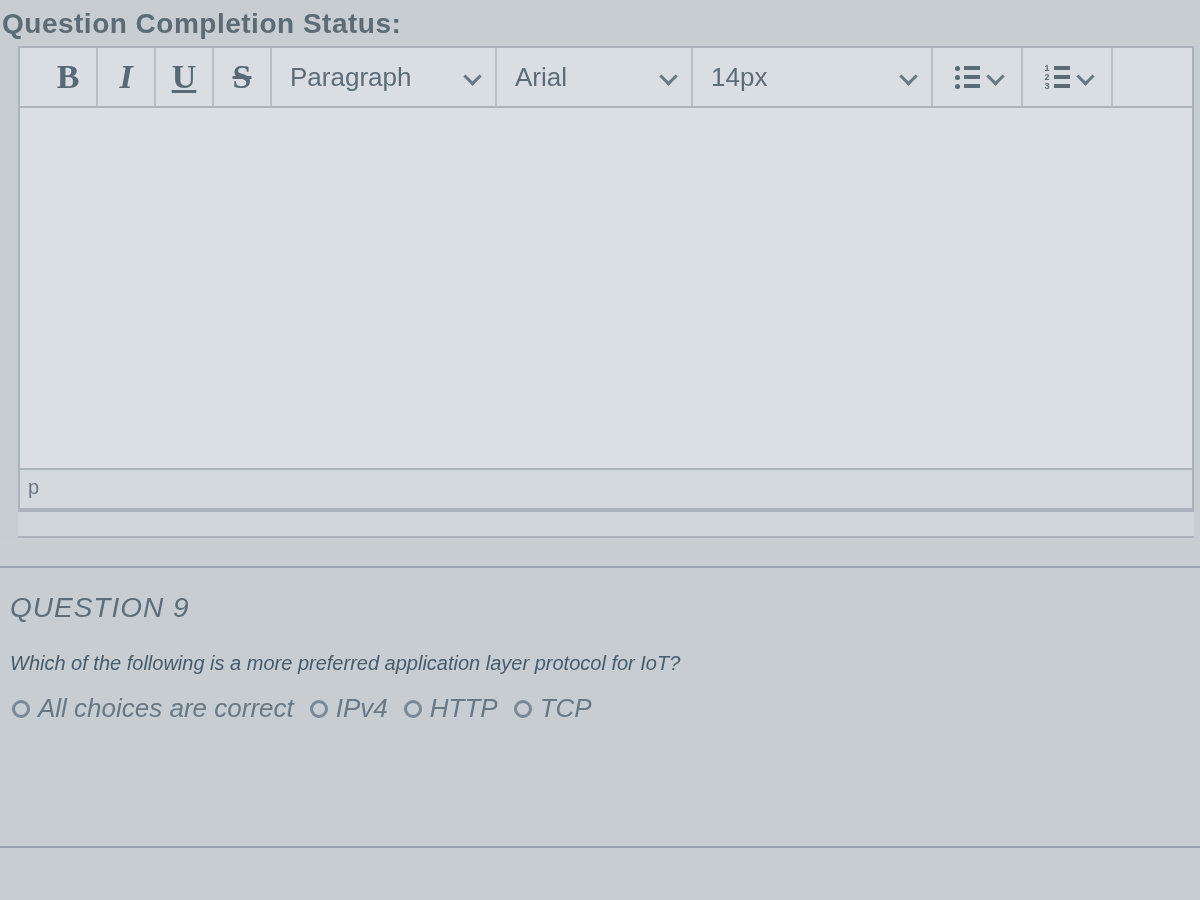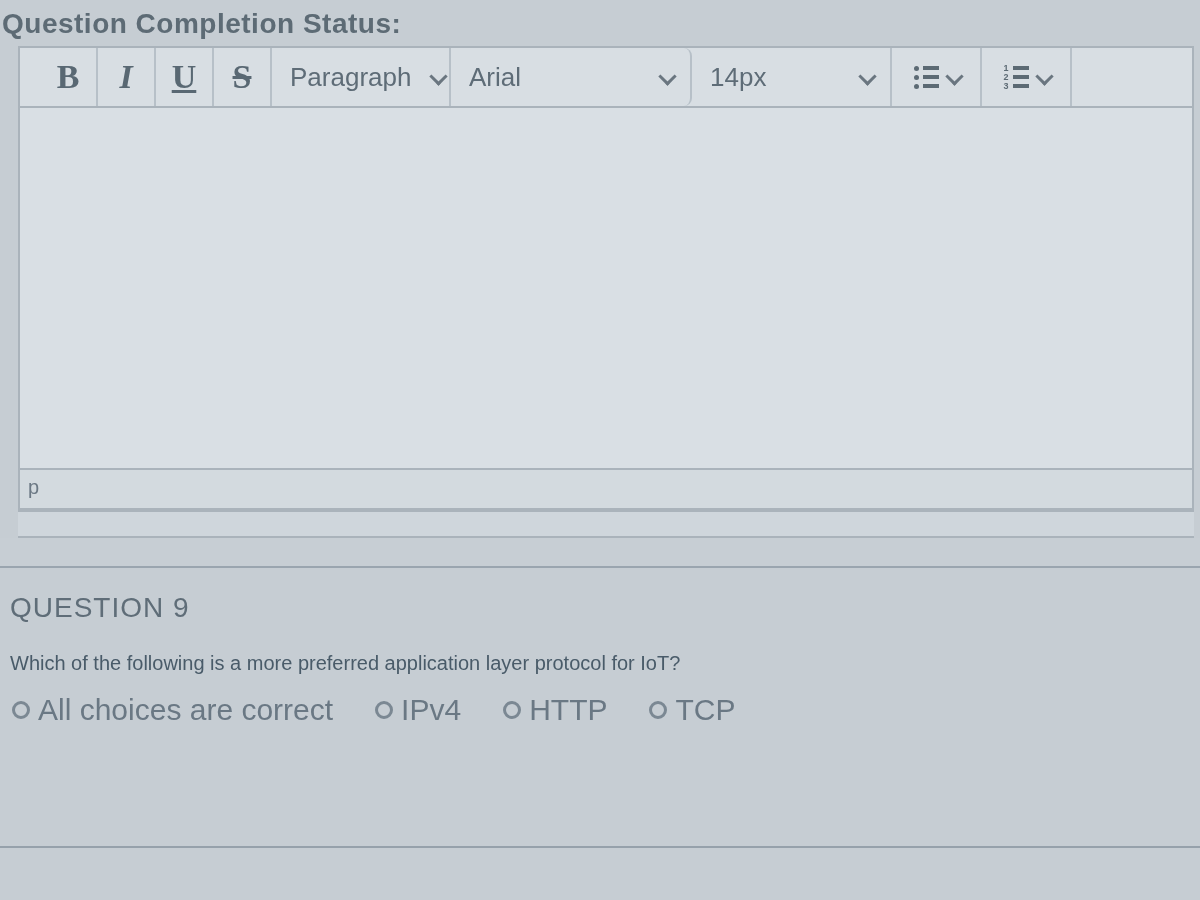--- a/index.html
+++ b/index.html
@@ -52,23 +52,23 @@
     align-items: center;
     justify-content: space-between;
     padding: 0 12px 0 18px;
     border-right: 2px solid #b7c0c8;
     font-size: 26px;
     color: #5e6c77;
     cursor: pointer;
     user-select: none;
     gap: 18px;
   }
-  .sel-para { width: 179px; }
-  .sel-font { width: 241px; border-radius: 8px; }
-  .sel-size { width: 200px; text-align: right; }
+  .sel-para { width: 225px; }
+  .sel-font { width: 196px; }
+  .sel-size { width: 240px; text-align: right; }
   .sel-list { width: 90px; justify-content: center; gap:6px;}
   .chev {
     width: 20px; height: 20px; position: relative;
   }
   .chev::before {
     content: "";
     position: absolute;
     left: 3px; top: 3px;
     width: 10px; height: 10px;
     border-right: 3px solid #6a7680;
@@ -105,39 +105,40 @@
     margin: 0 6px 0 18px;
     background: #cfd6dc;
   }
   .divider-row {
     height: 30px;
     border-bottom: 2px solid #9aa5af;
     background: #c7ced4;
   }
   .question-block {
     padding: 18px 10px 0 10px;
+    font-style: italic;
   }
   .q-header {
     font-size: 28px;
     color: #5f6d78;
     font-weight: 400;
     letter-spacing: 1px;
     margin: 6px 0 26px 0;
   }
   .q-text {
     font-size: 20px;
     color: #495b69;
     line-height: 1.35;
     margin-bottom: 16px;
   }
   .choices {
     display: flex;
-    gap: 42px;
-    align-items: center;
-    font-size: 30px;
+    gap: 16px;
+    align-items: center;
+    font-size: 26px;
     color: #6a7884;
     padding-left: 2px;
   }
   .choice {
     display: flex;
     align-items: center;
     gap: 8px;
     cursor: pointer;
   }
   .radio {

